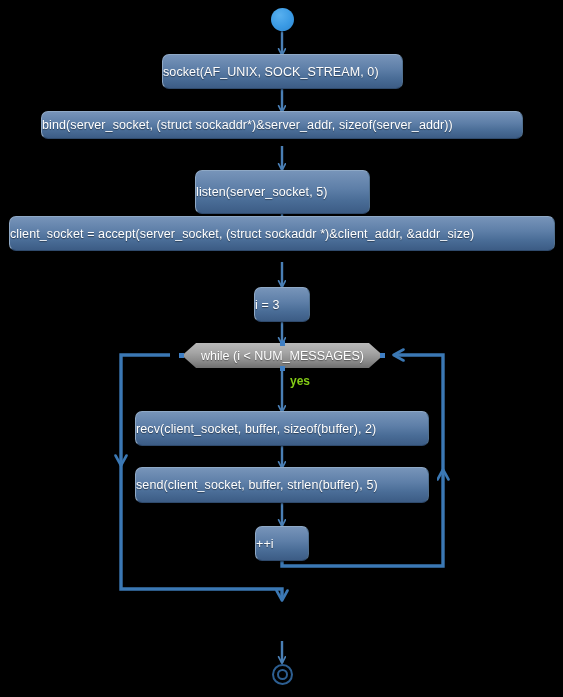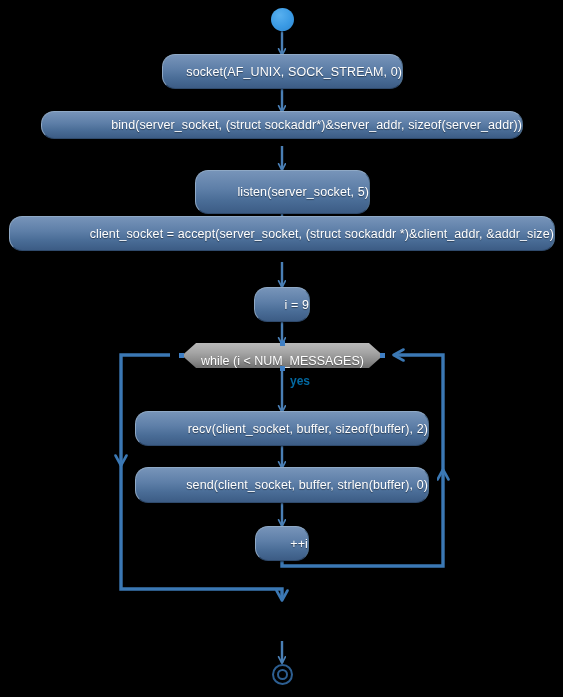--- a/index.html
+++ b/index.html
@@ -25,41 +25,41 @@
     top: 0;
     width: 563px;
     height: 697px;
   }
   
   .node {
     position: absolute;
     box-sizing: border-box;
     display: flex;
     align-items: center;
-    justify-content: flex-end;
-    border-radius: 13px;
+    justify-content: flex-start;
+    border-radius: 7px;
     background: linear-gradient(to bottom, #7794b9 0%, #5e7fa8 42%, #4a6d97 70%, #3c5c85 100%);
     border: 1px solid #8fa9c6;
     border-bottom-color: #2f4a6c;
     border-right-color: #51708f;
     color: #ffffff;
     font-size: 12.5px;
     letter-spacing: 0.1px;
     white-space: nowrap;
     text-shadow: 0 1px 1px rgba(0,0,0,0.45);
     box-shadow: 0 1px 2px rgba(0,0,0,0.55);
   }
   .node.small { font-size: 12.5px; }
 
   
   .decision {
     position: absolute;
     box-sizing: border-box;
     display: flex;
-    align-items: flex-end;
+    align-items: center;
     justify-content: center;
     color: #ffffff;
     font-size: 12.5px;
     white-space: nowrap;
     background: linear-gradient(to bottom, #b9b9b9 0%, #a5a5a5 38%, #8b8b8b 72%, #6f6f6f 100%);
     -webkit-clip-path: polygon(0% 50%, 7% 0%, 93% 0%, 100% 50%, 93% 100%, 7% 100%);
     clip-path: polygon(0% 50%, 7% 0%, 93% 0%, 100% 50%, 93% 100%, 7% 100%);
     text-shadow: 0 1px 1px rgba(0,0,0,0.4);
   }
 
@@ -86,21 +86,21 @@
     right: 3px;
     bottom: 3px;
     border-radius: 50%;
     border: 2px solid #2d5f92;
     box-sizing: border-box;
   }
 
   
   .edge-label {
     position: absolute;
-    color: #0369a1;
+    color: #84cc16;
     font-size: 12px;
     font-weight: bold;
     white-space: nowrap;
   }
 
   
   .anchor-dot {
     position: absolute;
     width: 5px;
     height: 5px;
@@ -161,39 +161,39 @@
 
   <div class="node" style="left:195px; top:170px; width:175px; height:44px;">
     <span>listen(server_socket, 5)</span>
   </div>
 
   <div class="node" style="left:9px; top:216px; width:546px; height:35px;">
     <span>client_socket = accept(server_socket, (struct sockaddr *)&amp;client_addr, &amp;addr_size)</span>
   </div>
 
   <div class="node small" style="left:254px; top:287px; width:56px; height:35px;">
-    <span>i = 9</span>
+    <span>i = 3</span>
   </div>
 
   <div class="decision" style="left:182px; top:343px; width:201px; height:25px;">
     <span>while (i &lt; NUM_MESSAGES)</span>
   </div>
   <div class="anchor-dot" style="left:179px; top:353px;"></div>
   <div class="anchor-dot" style="left:380px; top:353px;"></div>
   <div class="anchor-dot" style="left:280px; top:341px;"></div>
   <div class="anchor-dot" style="left:280px; top:366px;"></div>
 
   <div class="edge-label" style="left:290px; top:374px;">yes</div>
 
   <div class="node" style="left:135px; top:411px; width:294px; height:35px;">
     <span>recv(client_socket, buffer, sizeof(buffer), 2)</span>
   </div>
 
   <div class="node" style="left:135px; top:467px; width:294px; height:36px;">
-    <span>send(client_socket, buffer, strlen(buffer), 0)</span>
+    <span>send(client_socket, buffer, strlen(buffer), 5)</span>
   </div>
 
   <div class="node small" style="left:255px; top:526px; width:54px; height:35px;">
     <span>++i</span>
   </div>
 
 
   <div class="end-node" style="left:272px; top:664px; width:21px; height:21px;">
     <span class="inner-ring"></span>
   </div>

